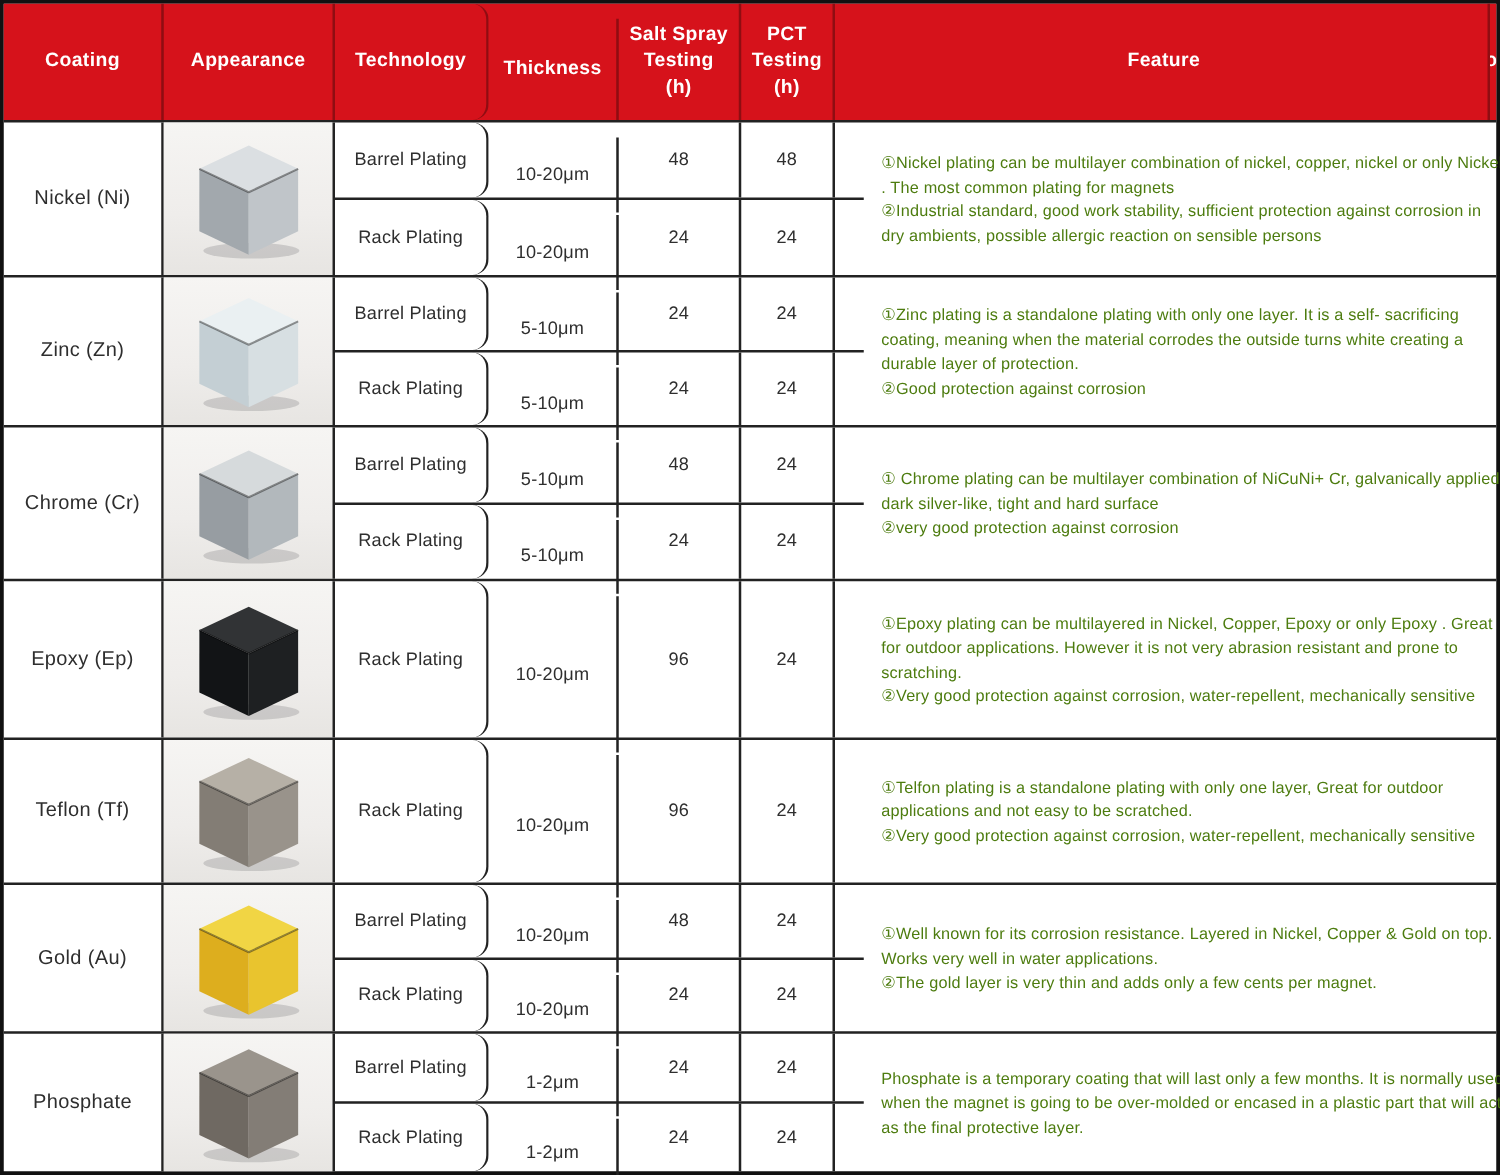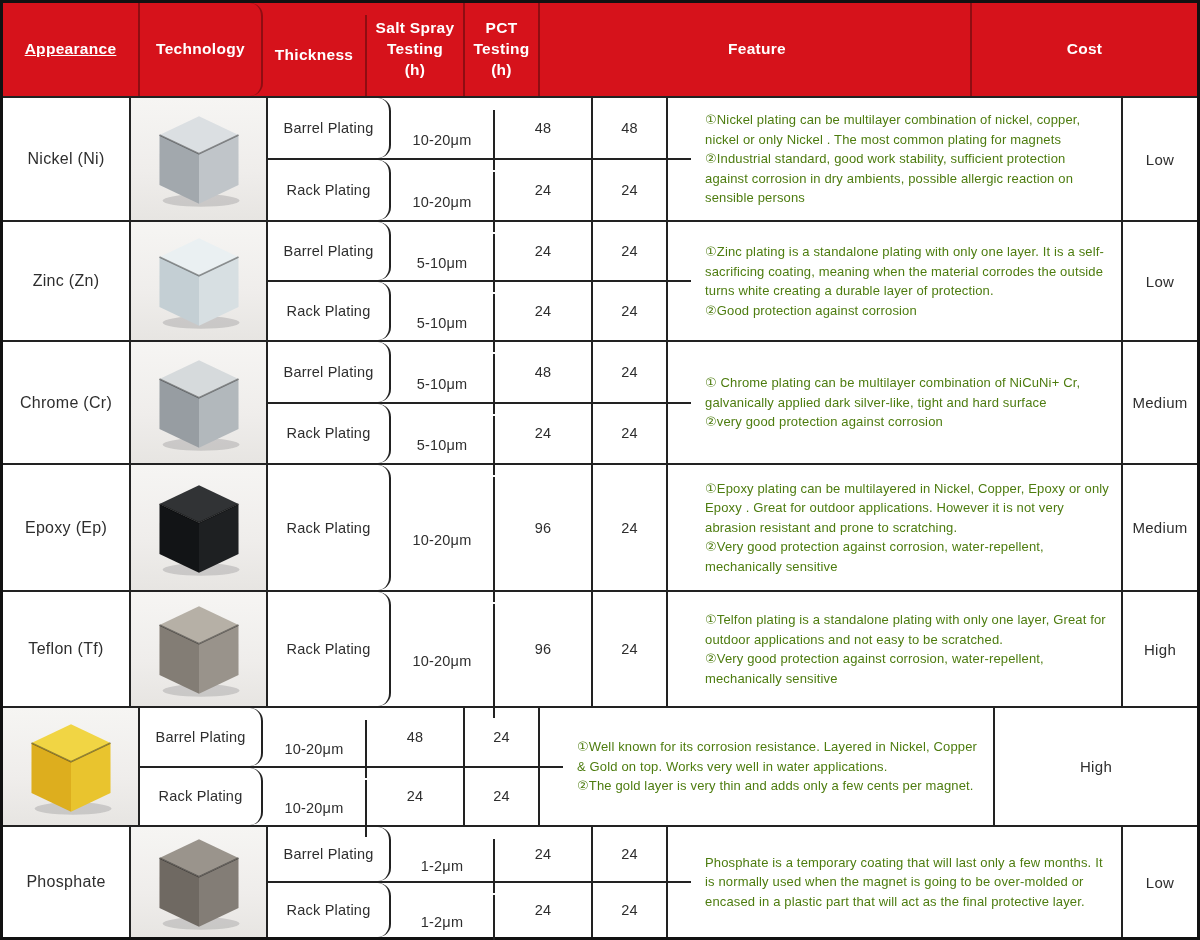--- a/index.html
+++ b/index.html
@@ -22,26 +22,26 @@
     display: flex;
     align-items: center;
     justify-content: center;
     text-align: center;
     border-right: 2px solid #222;
     overflow: hidden;
     flex-shrink: 0;
   }
   
   .c-coating    { width: 128px; }
-  .c-appearance { width: 137px; padding: 0; text-decoration: underline; }
+  .c-appearance { width: 137px; padding: 0; }
   .c-tech       { width: 123px; border-radius: 13px; }
   .c-thick      { width: 104px; margin-top: 12px; }
   .c-salt       { width: 98px;  }
   .c-pct        { width: 75px;  }
-  .c-feature    { width: 432px; justify-content: flex-start; text-align: left; padding: 6px 10px 6px 14px; }
+  .c-feature    { width: 524px; justify-content: flex-start; text-align: left; padding: 6px 10px 6px 14px; }
   .c-cost       { flex: 1 1 auto; border-right: none; }
 
   
   .header-row {
     height: 93px;
     display: flex;
     color: #fff;
     font-weight: bold;
     font-size: 15.5px;
     letter-spacing: 0.3px;
@@ -97,20 +97,21 @@
   .r4 { height: 116px; }
   .r5 { height: 119px; }
   .r6 { height: 112px; }
 </style>
 </head>
 <body>
 
 <div class="table">
 
   <div class="header-row" style="background:#d6121b">
+    <div class="cell c-coating">Coating</div>
     <div class="cell c-appearance" style="background:transparent">Appearance</div>
     <div class="cell c-tech">Technology</div>
     <div class="cell c-thick">Thickness</div>
     <div class="cell c-salt">Salt Spray Testing
 (h)</div>
     <div class="cell c-pct">PCT Testing
 (h)</div>
     <div class="cell c-feature" style="justify-content:center;text-align:center">Feature</div>
     <div class="cell c-cost">Cost</div>
   </div>
@@ -341,20 +342,23 @@
     <div class="cell c-feature">
       <div class="feature-text">①Telfon plating is a standalone plating with only one layer, Great for outdoor applications and not easy to be scratched.
 ②Very good protection against corrosion, water-repellent, mechanically sensitive</div>
     </div>
     <div class="cell c-cost">
       <span class="cost-label">High</span>
     </div>
   </div>
 
   <div class="row r5">
+    <div class="cell c-coating">
+      <span class="coating-label">Gold (Au)</span>
+    </div>
     <div class="cell c-appearance">
       <svg class="cube" viewBox="0 0 100 100">
         <ellipse class="shadow" cx="52" cy="90" rx="37" ry="6"></ellipse>
         <polygon points="12,27 50,45 50,93 12,75" fill="#ddae1e"></polygon>
         <polygon points="88,27 50,45 50,93 88,75" fill="#e9c42e"></polygon>
         <polygon points="50,9 88,27 50,45 12,27" fill="#f1d544"></polygon>
         <polyline class="edge" points="12,27 50,45 88,27"></polyline>
       </svg>
     </div>
     <div class="mid">

